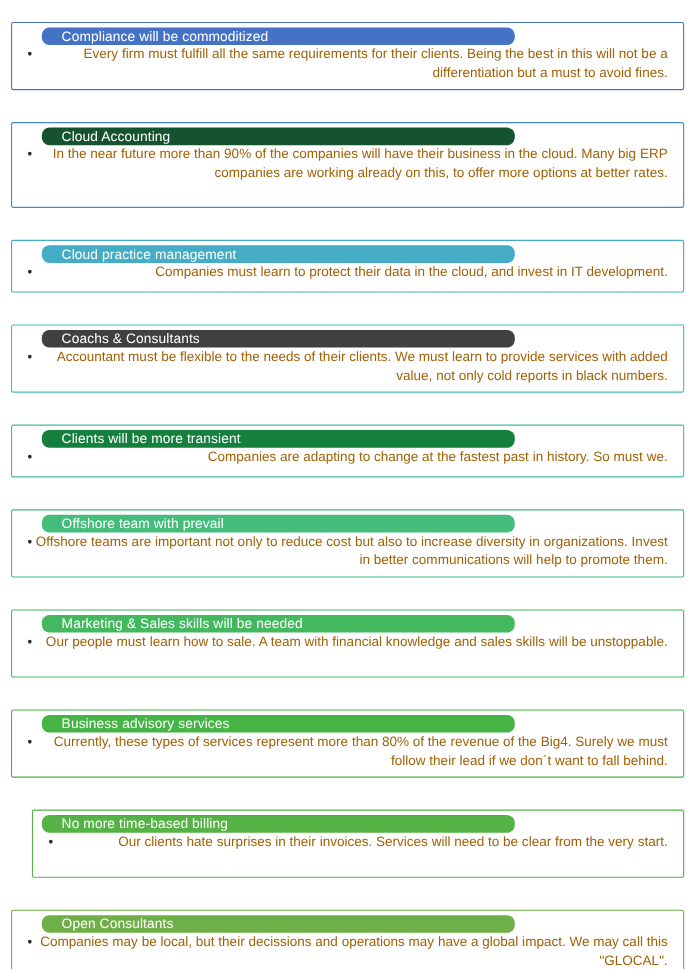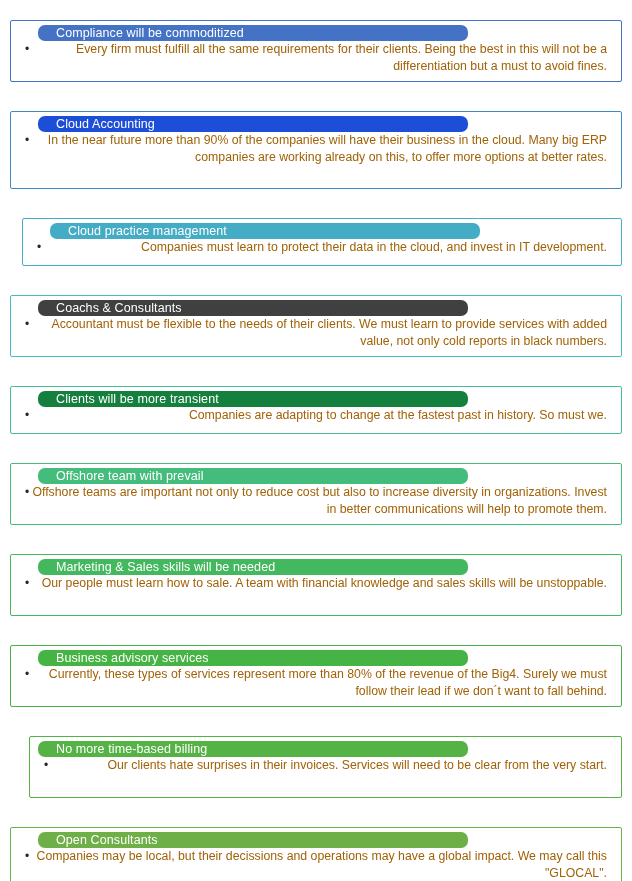--- a/index.html
+++ b/index.html
@@ -97,31 +97,31 @@
         <span class="item-header-label">Compliance will be commoditized</span>
       </div>
       <div class="item-body" style="border-color: rgb(68, 114, 196); margin-top: 17px; height: 62px;">
         <div class="bullet-row">
           <span class="bullet-dot">•</span>
           <span class="bullet-text">Every firm must fulfill all the same requirements for their clients. Being the best in this will not be a differentiation but a must to avoid fines.</span>
         </div>
       </div>
     </div>
     <div class="slot" style="position: absolute; left: 0px; right: 0px; top: 94px;">
-      <div class="item-header" style="background: #1d4ed8;">
+      <div class="item-header" style="background: #14532d;">
         <span class="item-header-label">Cloud Accounting</span>
       </div>
       <div class="item-body" style="border-color: rgb(64, 137, 196); margin-top: 17px; height: 78px;">
         <div class="bullet-row">
           <span class="bullet-dot">•</span>
           <span class="bullet-text">In the near future more than 90% of the companies will have their business in the cloud. Many big ERP companies are working already on this, to offer more options at better rates.</span>
         </div>
       </div>
     </div>
-    <div class="slot" style="position: absolute; left: 12px; right: 0px; top: 201px;">
+    <div class="slot" style="position: absolute; left: 0px; right: 0px; top: 201px;">
       <div class="item-header" style="background: rgb(68, 172, 196);">
         <span class="item-header-label">Cloud practice management</span>
       </div>
       <div class="item-body" style="border-color: rgb(68, 172, 196); margin-top: 17px; height: 48px;">
         <div class="bullet-row">
           <span class="bullet-dot">•</span>
           <span class="bullet-text">Companies must learn to protect their data in the cloud, and invest in IT development.</span>
         </div>
       </div>
     </div>

